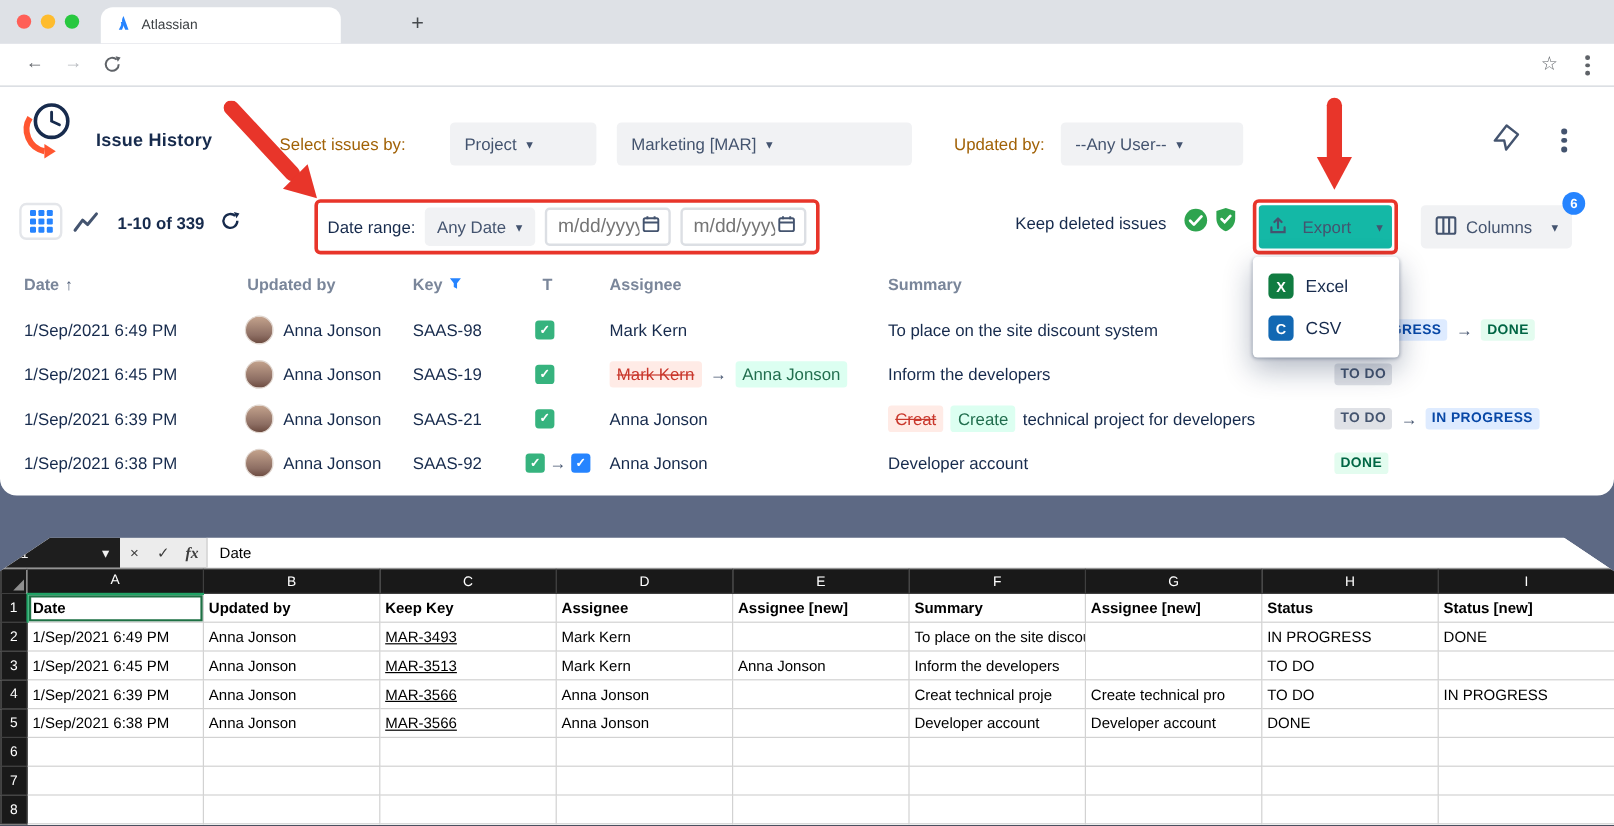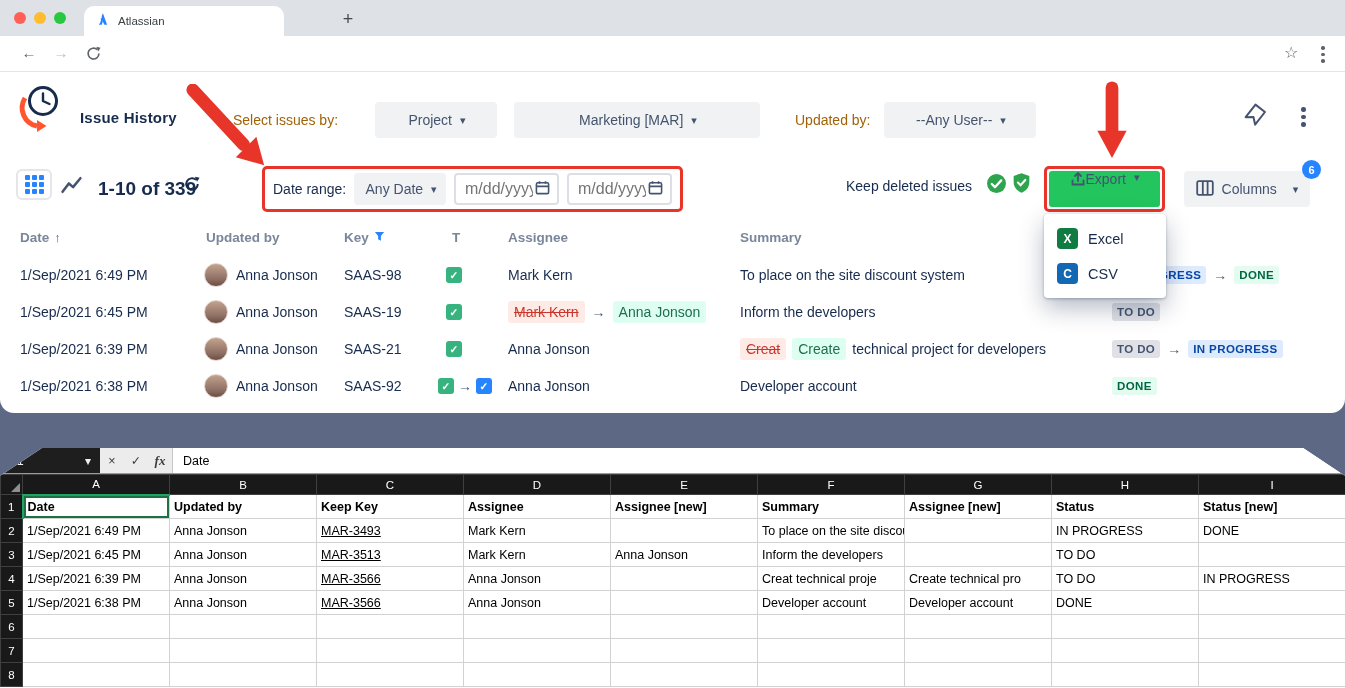--- a/index.html
+++ b/index.html
@@ -27,50 +27,50 @@
   .dots{display:flex;flex-direction:column;gap:3px;align-items:center}
   .dots i{width:3.5px;height:3.5px;border-radius:50%;background:#5f6368;display:block}
   .kebab-browser{position:absolute;left:1321px;top:10px}
 
   
   .app{position:absolute;top:72px;left:0;width:1345px;height:341px;background:#fff;border-radius:0 0 14px 14px}
   .app-title{position:absolute;left:80px;top:37px;font-size:15px;font-weight:bold;letter-spacing:.2px}
   .logo{position:absolute;left:16px;top:10px}
   .lbl{position:absolute;font-size:14px;color:#a16207}
   .sel{height:36px;background:#f1f2f4;border-radius:4px;display:flex;align-items:center;
-       justify-content:center;padding:0 10px 0 12px;font-size:14px;color:#44546f;cursor:pointer}
+       justify-content:flex-start;padding:0 10px 0 12px;font-size:14px;color:#44546f;cursor:pointer}
   .sel-abs{position:absolute;top:30px}
   .car{font-size:11px;color:#44546f;margin-left:8px}
   .ribbon{position:absolute;left:1243px;top:31px}
   .kebab-app{position:absolute;left:1301px;top:35px}
   .kebab-app i{width:4.5px;height:4.5px;background:#44546f}
 
   
   .viewbtn{position:absolute;display:flex;align-items:center;justify-content:center}
   .viewbtn1{left:16px;top:97px;width:36px;height:31px;border:2px solid #e4e6ea;border-radius:6px}
   .viewbtn2{left:60px;top:102px}
   .gicon{display:grid;grid-template-columns:repeat(3,5px);gap:2px}
   .gicon i{width:5px;height:5px;background:#2684ff;border-radius:1px;display:block}
-  .pag{position:absolute;left:98px;top:106px;font-weight:bold;font-size:19px;white-space:nowrap}
+  .pag{position:absolute;left:98px;top:106px;font-weight:bold;font-size:14px;white-space:nowrap}
   .refresh{position:absolute;left:184px;top:104px}
   .range-box{position:absolute;left:262px;top:94px;width:421px;height:46px;border:3px solid #e8352a;
              border-radius:5px;background:#fff;display:flex;align-items:center;gap:8px;padding:0 8px;z-index:6}
   .range-lbl{font-size:14px;white-space:nowrap}
   .sel-inline{height:32px;padding:0 8px 0 10px;width:96px}
   .dinput{width:106px;height:32px;border:2px solid #dcdfe4;border-radius:4px;background:#fff;
           display:flex;align-items:center;justify-content:space-between;padding:0 7px}
   .dinput input{border:0;outline:0;width:72px;font-size:16px;color:#c2410c;background:transparent;
                 font-family:"Liberation Sans",sans-serif}
   .keep-lbl{position:absolute;left:846px;top:106px;font-size:14px}
   .chk{position:absolute;left:986px;top:101px}
   .shieldp{position:absolute;left:1012px;top:100px}
   .export-box{position:absolute;left:1044px;top:94px;width:121px;height:46px;border:3px solid #e8352a;
               border-radius:5px;background:#fff;padding:2px;z-index:6}
-  .export-btn{width:100%;height:100%;background:#22c55e;border-radius:3px;display:flex;
-              justify-content:center;gap:0;font-size:14px;color:#44546f;cursor:pointer}
+  .export-btn{width:100%;height:100%;background:#14b8a6;border-radius:3px;display:flex;align-items:center;
+              justify-content:center;gap:13px;font-size:14px;color:#44546f;cursor:pointer}
   .columns-btn{position:absolute;left:1184px;top:99px;width:126px;height:36px;background:#f1f2f4;border-radius:4px;
                display:flex;align-items:center;justify-content:center;gap:8px;font-size:14px;color:#44546f;cursor:pointer}
   .badge{position:absolute;left:1302px;top:88px;width:19px;height:19px;background:#2684ff;color:#fff;border-radius:50%;
          font-size:11px;font-weight:bold;display:flex;align-items:center;justify-content:center;z-index:8}
   .menu{position:absolute;left:1044px;top:142px;width:122px;background:#fff;border-radius:4px;padding:7px 0;z-index:30;
         box-shadow:0 1px 3px rgba(9,30,66,.3),0 10px 24px rgba(9,30,66,.3)}
   .mitem{display:flex;align-items:center;gap:10px;padding:7px 13px;font-size:14.5px;color:#172b4d;cursor:pointer}
   .ficon{width:21px;height:21px;border-radius:4px;color:#fff;font-weight:bold;font-size:12px;
          display:flex;align-items:center;justify-content:center}
   .f-xl{background:#107c41}.f-csv{background:#1268b3}

